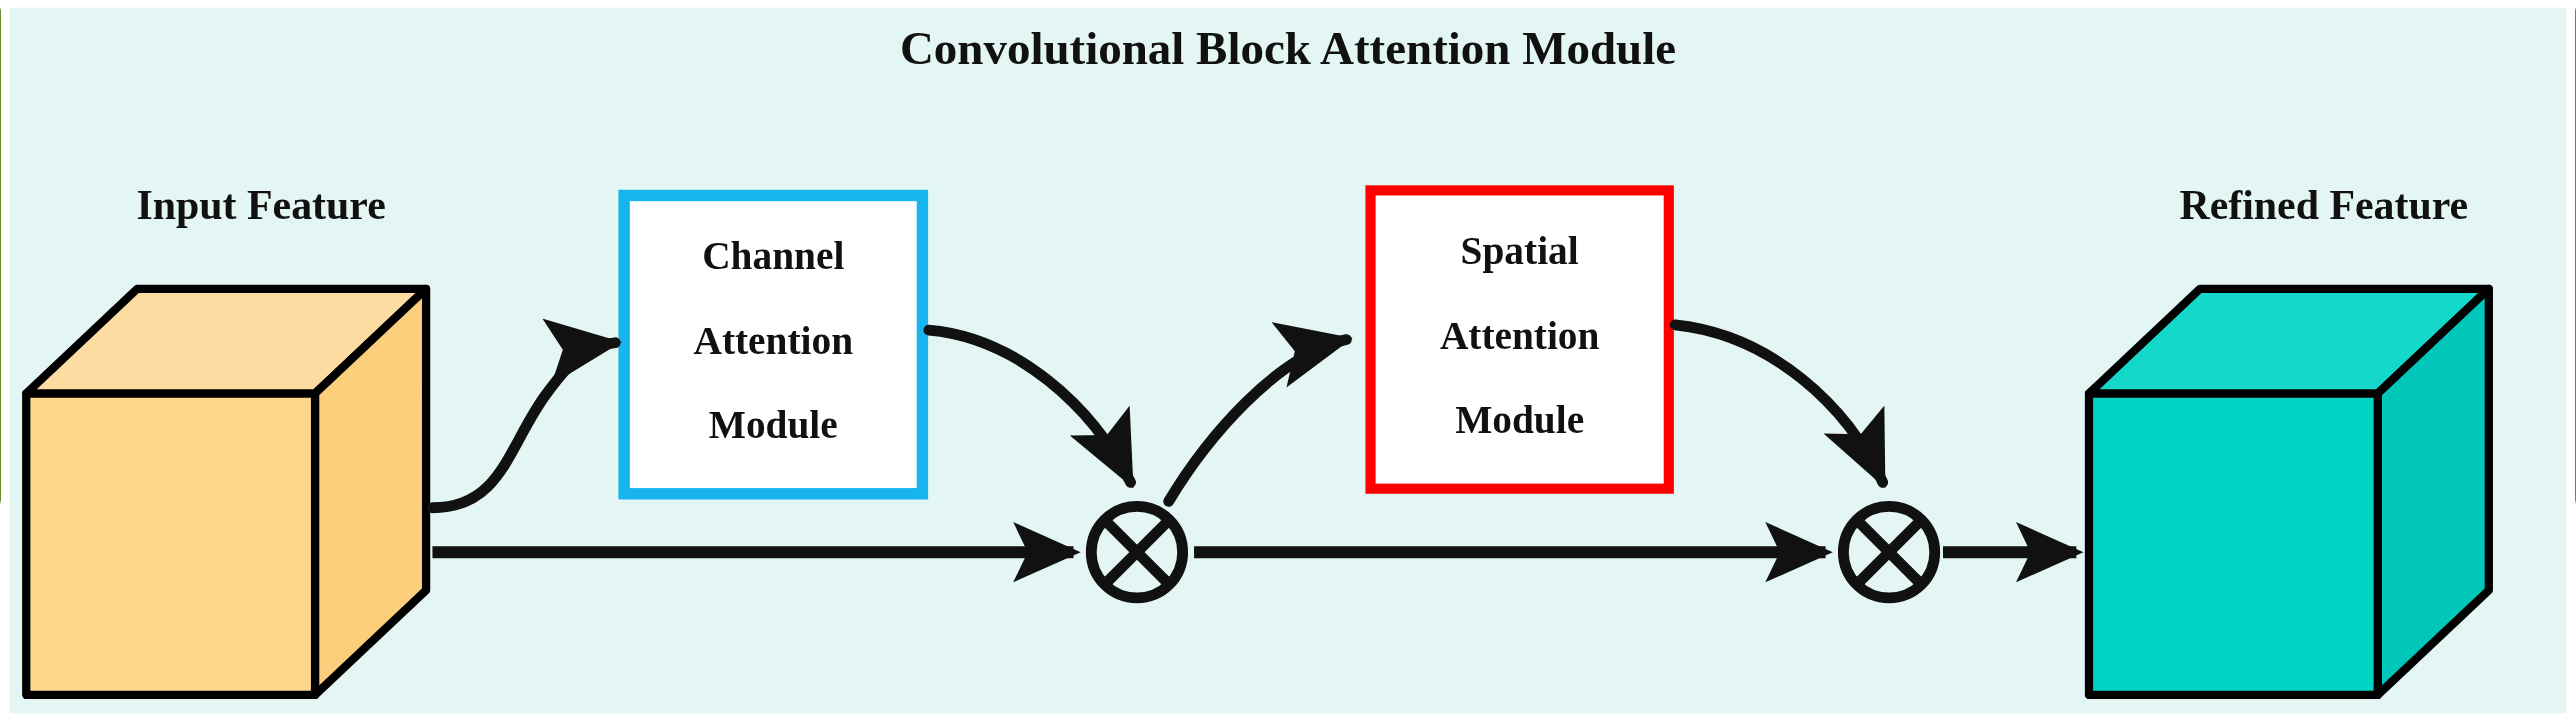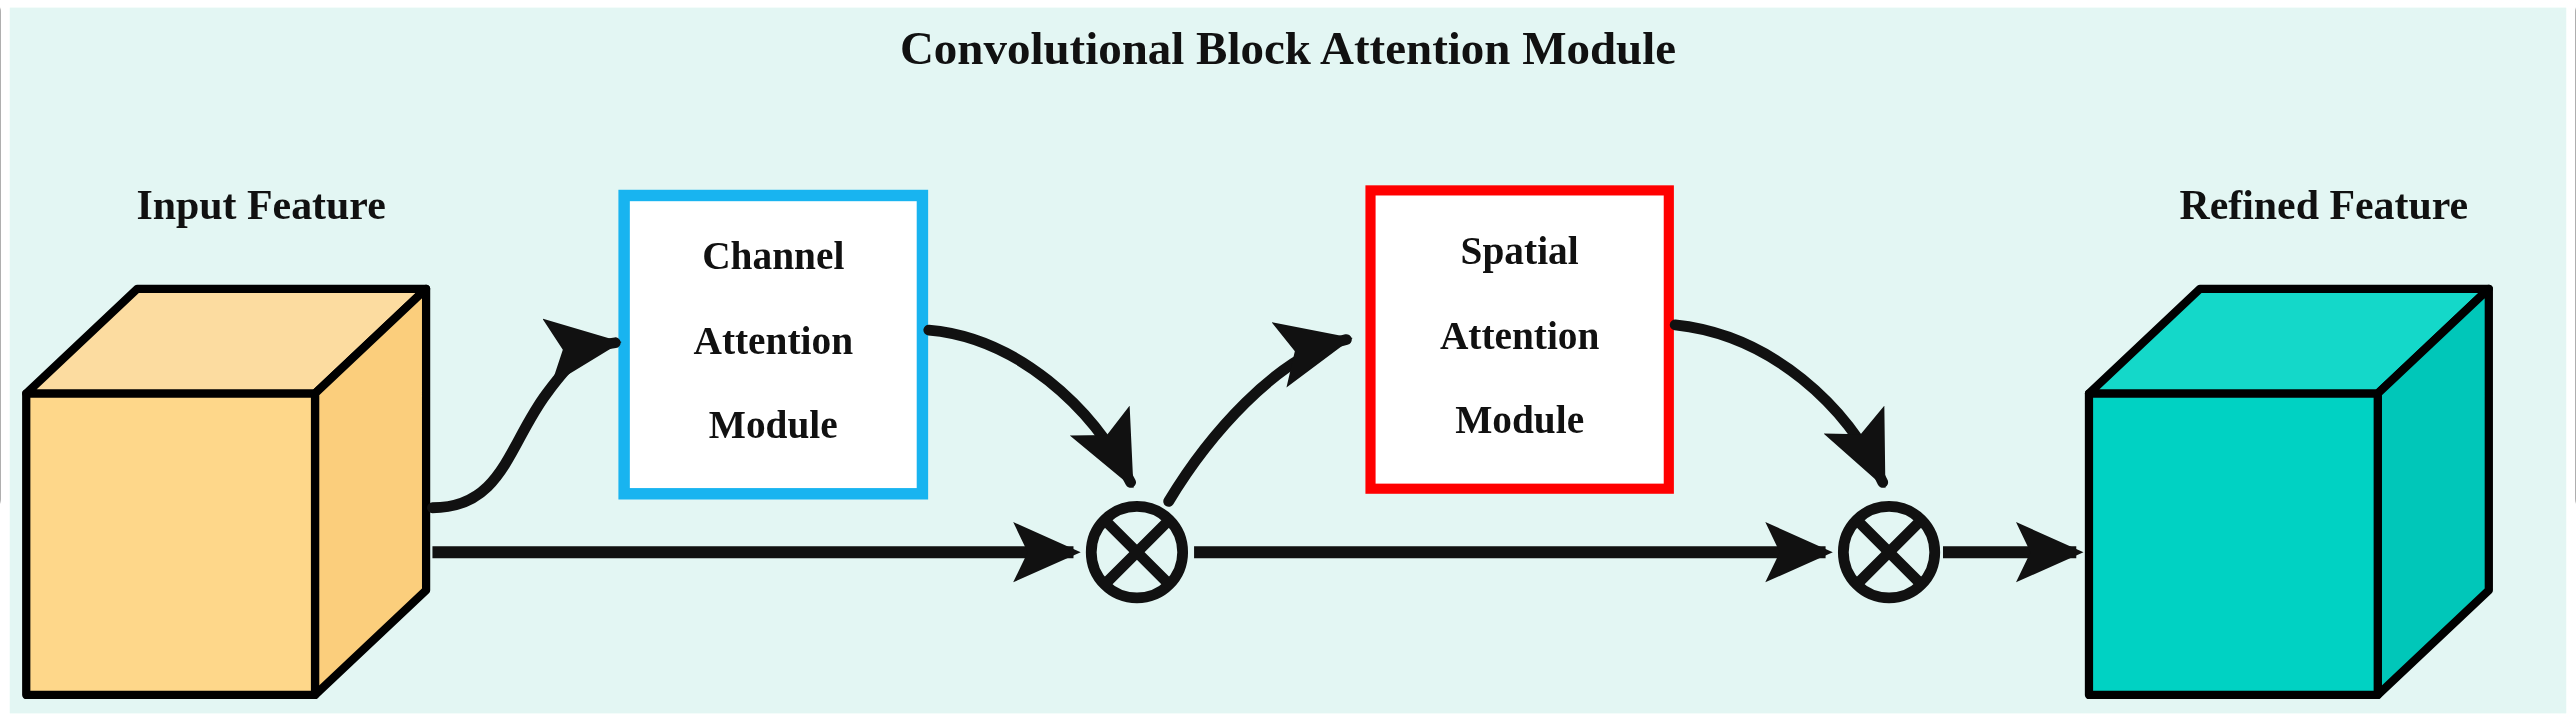--- a/index.html
+++ b/index.html
@@ -11,21 +11,21 @@
   body {
     width: 2576px;
     height: 721px;
     overflow: hidden;
     font-family: "Liberation Serif", "DejaVu Serif", serif;
   }
   #figure-root {
     position: relative;
     width: 2576px;
     height: 511px;
-    background: #a3a3a3;
+    background: #4d7c0f;
     border-radius: 12px;
   }
   #figure-canvas {
     position: absolute;
     left: 0;
     top: 0;
     width: 2576px;
     height: 721px;
     display: block;
   }

